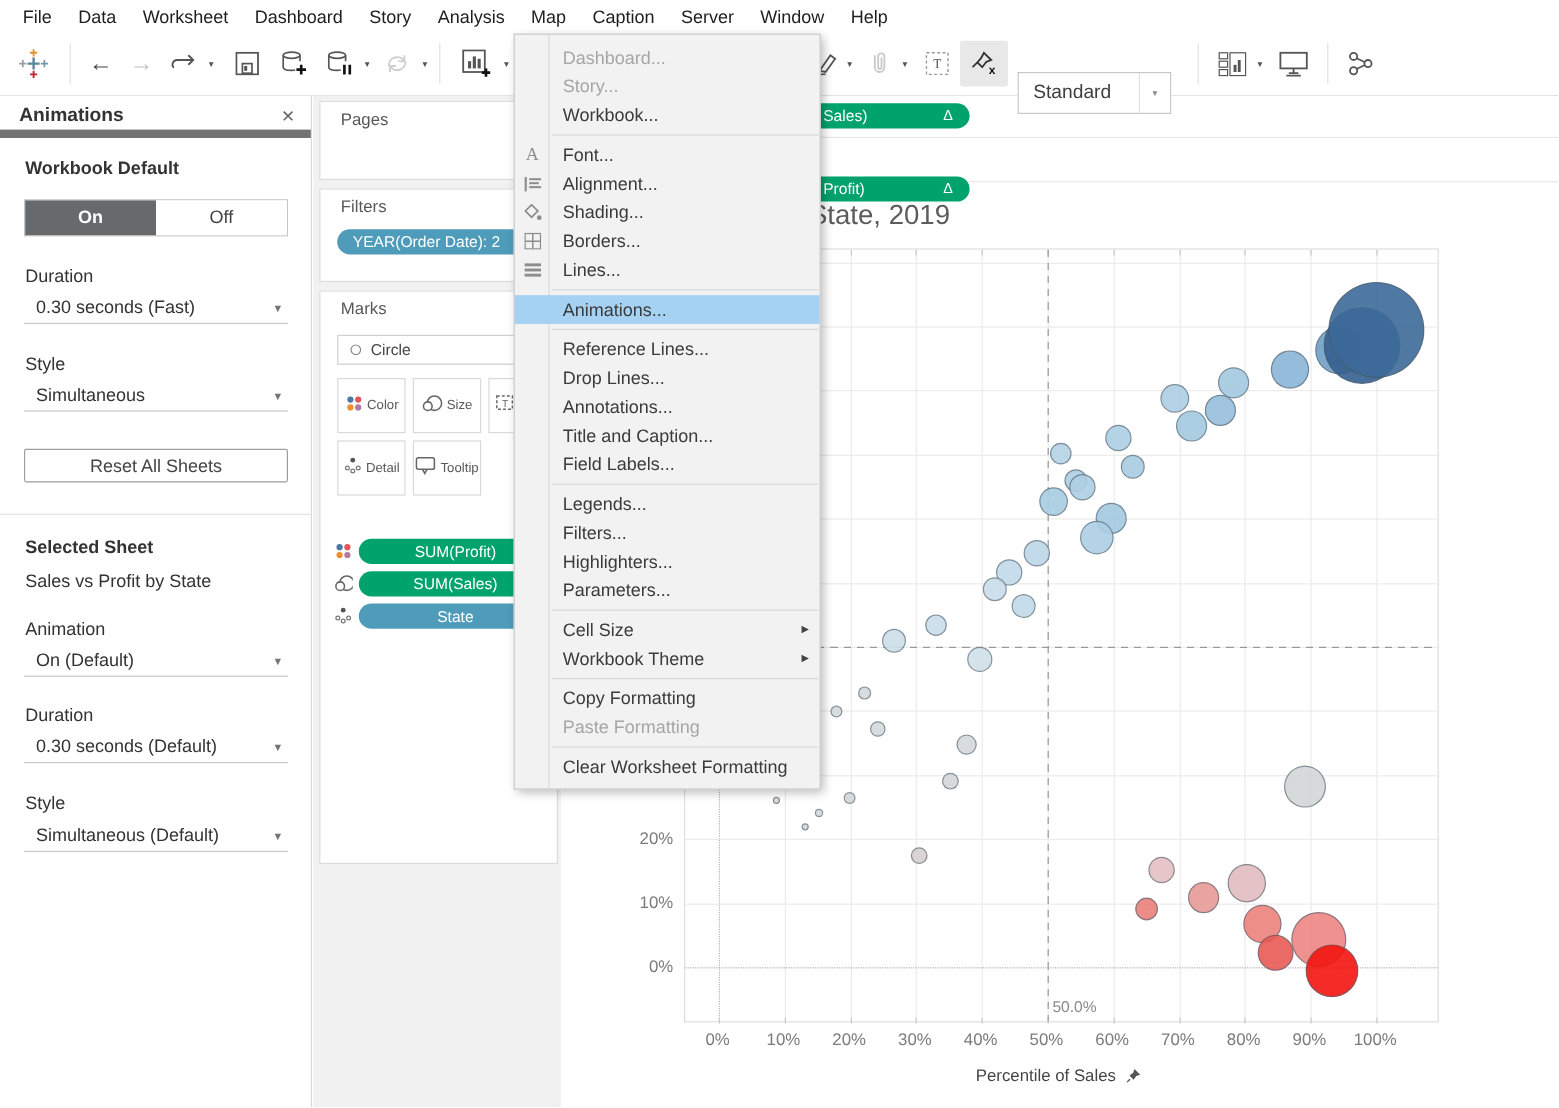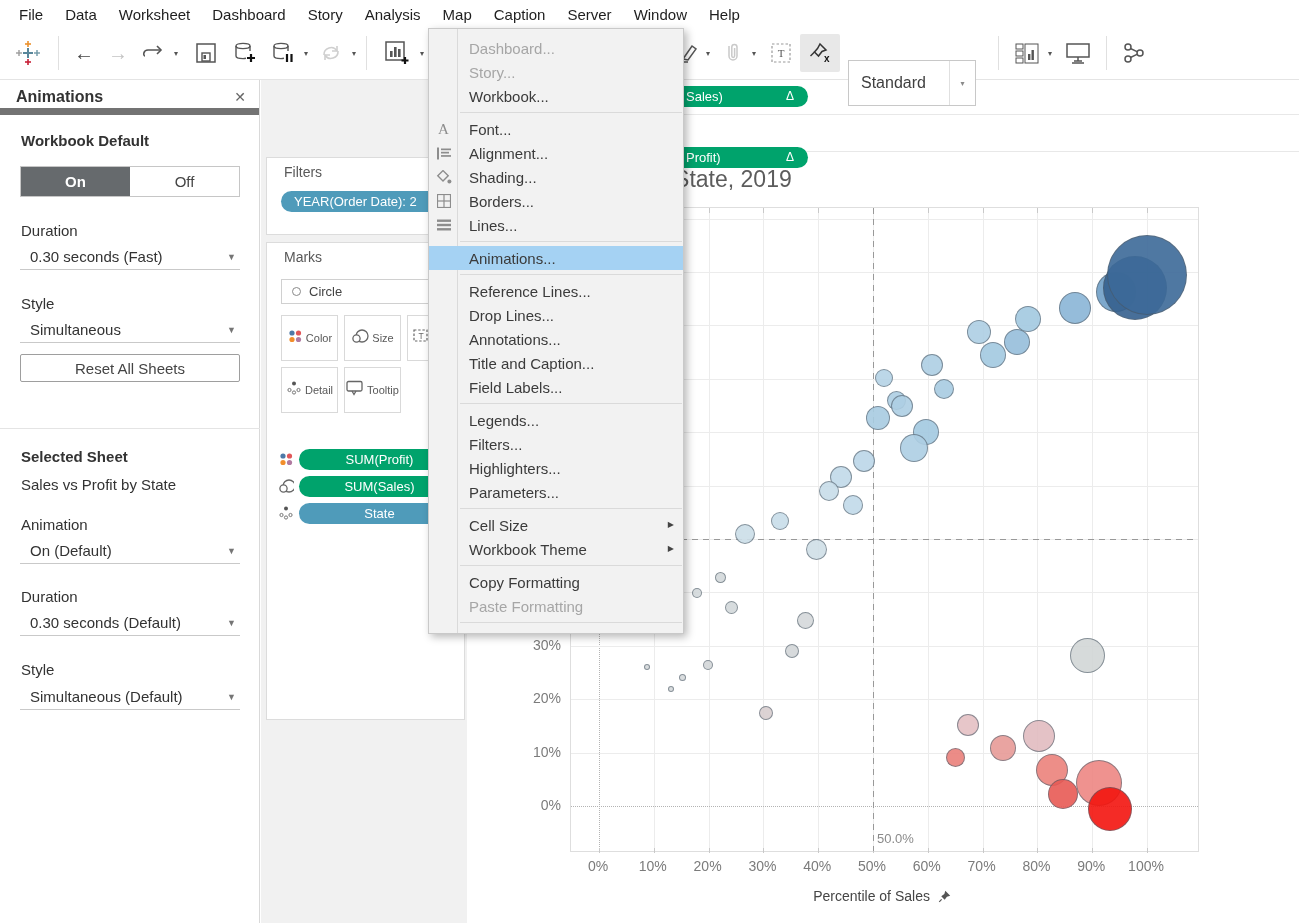--- a/index.html
+++ b/index.html
@@ -10,41 +10,41 @@
   #menubar { position:absolute; left:0; top:0; width:1299px; height:28px; background:#fff; display:flex; align-items:center; padding-left:8px; z-index:10; }
   .mb-item { font-size:15px; color:#1e1e1e; padding:4px 11px; cursor:default; }
 
   
   #toolbar { position:absolute; left:0; top:28px; width:1299px; height:51px; background:#fff; z-index:2; }
   #toolbar .tbi { position:absolute; top:10px; height:30px; display:flex; align-items:center; justify-content:center; color:#555; }
   .tb-sep { position:absolute; top:8px; width:1px; height:34px; background:#e0e0e0; }
   .caret { font-size:8px; color:#8a8a8a; }
   .caret.dis { color:#d0d0d0; }
   .tb-active { background:#e8e8e8; border-radius:2px; }
-  #standard-select { position:absolute; left:848px; top:32px; width:128px; height:46px; border:1px solid #c8c8c8; display:flex; align-items:center; background:#fff; }
+  #standard-select { position:absolute; left:848px; top:32px; width:128px; height:35px; border:1px solid #c8c8c8; display:flex; align-items:center; background:#fff; }
   #standard-select .lbl { flex:1; padding-left:12px; font-size:16px; color:#3f3f3f; }
   #standard-select .dd { width:26px; height:100%; border-left:1px solid #e0e0e0; display:flex; align-items:center; justify-content:center; }
   #below-toolbar-line { position:absolute; left:0; top:79px; width:1299px; height:1px; background:#e4e4e4; }
 
   
   #anim-panel { position:absolute; left:0; top:80px; width:260px; height:843px; background:#fff; border-right:1px solid #d9d9d9; z-index:5; }
   #anim-header { position:absolute; left:0; top:2px; width:100%; height:33px; border-bottom:7px solid #737373; }
   #anim-title { position:absolute; left:16px; top:6px; font-size:16px; font-weight:bold; color:#333; }
   #anim-close { position:absolute; right:8px; top:5px; font-size:14px; color:#666; padding:2px 5px; cursor:default; }
   .sect-head { position:absolute; left:21px; font-size:15px; font-weight:bold; color:#333; }
   .sect-text { position:absolute; left:21px; font-size:15px; color:#333; }
   .fld-label { position:absolute; left:21px; font-size:15px; color:#333; }
   .dd-row { position:absolute; left:20px; width:220px; height:24px; border-bottom:1px solid #c9c9c9; }
   .dd-row .val { position:absolute; left:10px; top:2px; font-size:15px; color:#333; }
   .dd-row .car { position:absolute; right:4px; top:6px; font-size:9px; color:#757575; }
   #toggle { position:absolute; left:20px; top:86px; width:220px; height:31px; border:1px solid #c6c6c6; display:flex; }
   #toggle .seg { flex:1; display:flex; align-items:center; justify-content:center; font-size:15px; }
   #toggle .seg.on { background:#666a6d; color:#fff; font-weight:bold; }
   #toggle .seg.off { background:#fff; color:#444; }
-  #reset-btn { position:absolute; left:20px; top:274px; width:220px; height:28px; border:1px solid #9e9e9e; border-radius:2px; background:#fff; font-size:15px; color:#444; display:flex; align-items:center; justify-content:center; }
+  #reset-btn { position:absolute; left:20px; top:294px; width:220px; height:28px; border:1px solid #9e9e9e; border-radius:2px; background:#fff; font-size:15px; color:#444; display:flex; align-items:center; justify-content:center; }
   #panel-divider { position:absolute; left:0; top:348px; width:260px; height:1px; background:#e4e4e4; }
 
   
   #cards-col { position:absolute; left:261px; top:80px; width:206px; height:843px; background:#f1f1f1; z-index:3; }
   .card { position:absolute; left:5px; width:199px; background:#fff; border:1px solid #dcdcdc; }
   .card-title { position:absolute; left:17px; top:6px; font-size:14px; color:#585858; }
   #filter-pill { position:absolute; left:14px; top:33px; width:179px; height:21px; border-radius:11px; background:#4f9bba; color:#fff; font-size:13px; line-height:21px; padding-left:13px; overflow:hidden; white-space:nowrap; }
   #mark-type { position:absolute; left:14px; top:36px; width:179px; height:25px; border:1px solid #d0d0d0; background:#fff; display:flex; align-items:center; font-size:13px; color:#444; }
   #mark-type .circ { width:9px; height:9px; border:1px solid #8a8a8a; border-radius:50%; margin:0 8px 0 10px; }
   .mk-btn { position:absolute; width:57px; height:46px; border:1px solid #d9d9d9; background:#fff; display:flex; flex-direction:row; align-items:center; justify-content:center; gap:3px; }
@@ -383,20 +383,23 @@
       <span>Percentile of Sales</span>
       <svg width="13" height="13" viewBox="0 0 16 16" style="vertical-align:-2px;margin-left:4px;">
           <path d="M9 1 L15 7 L11 8.2 L8.2 12 L4 7.8 L7.8 5 Z" fill="#555"></path>
           <path d="M4.5 11.5 L1.5 14.5" stroke="#555" stroke-width="1.4"></path>
         </svg>
     </div>
   </div>
   <div id="vline-cards"></div>
 
   <div id="cards-col">
+    <div class="card" style="top:4px;height:66px;">
+      <span class="card-title">Pages</span>
+    </div>
     <div class="card" style="top:77px;height:78px;">
       <span class="card-title">Filters</span>
       <div id="filter-pill">YEAR(Order Date): 2</div>
     </div>
     <div class="card" style="top:162px;height:478px;padding-left:35px;">
       <span class="card-title">Marks</span>
       <div id="mark-type">
         <span class="circ"></span>
         <span>Circle</span>
       </div>
@@ -613,15 +616,18 @@
         <span class="fm-arrow">▶</span>
       </div>
       <div class="fm-sep"></div>
       <div class="fm-row">
         <span>Copy Formatting</span>
       </div>
       <div class="fm-row dis">
         <span>Paste Formatting</span>
       </div>
       <div class="fm-sep"></div>
+      <div class="fm-row">
+        <span>Clear Worksheet Formatting</span>
+      </div>
     </div>
 
 </div>
 
 </body></html>

